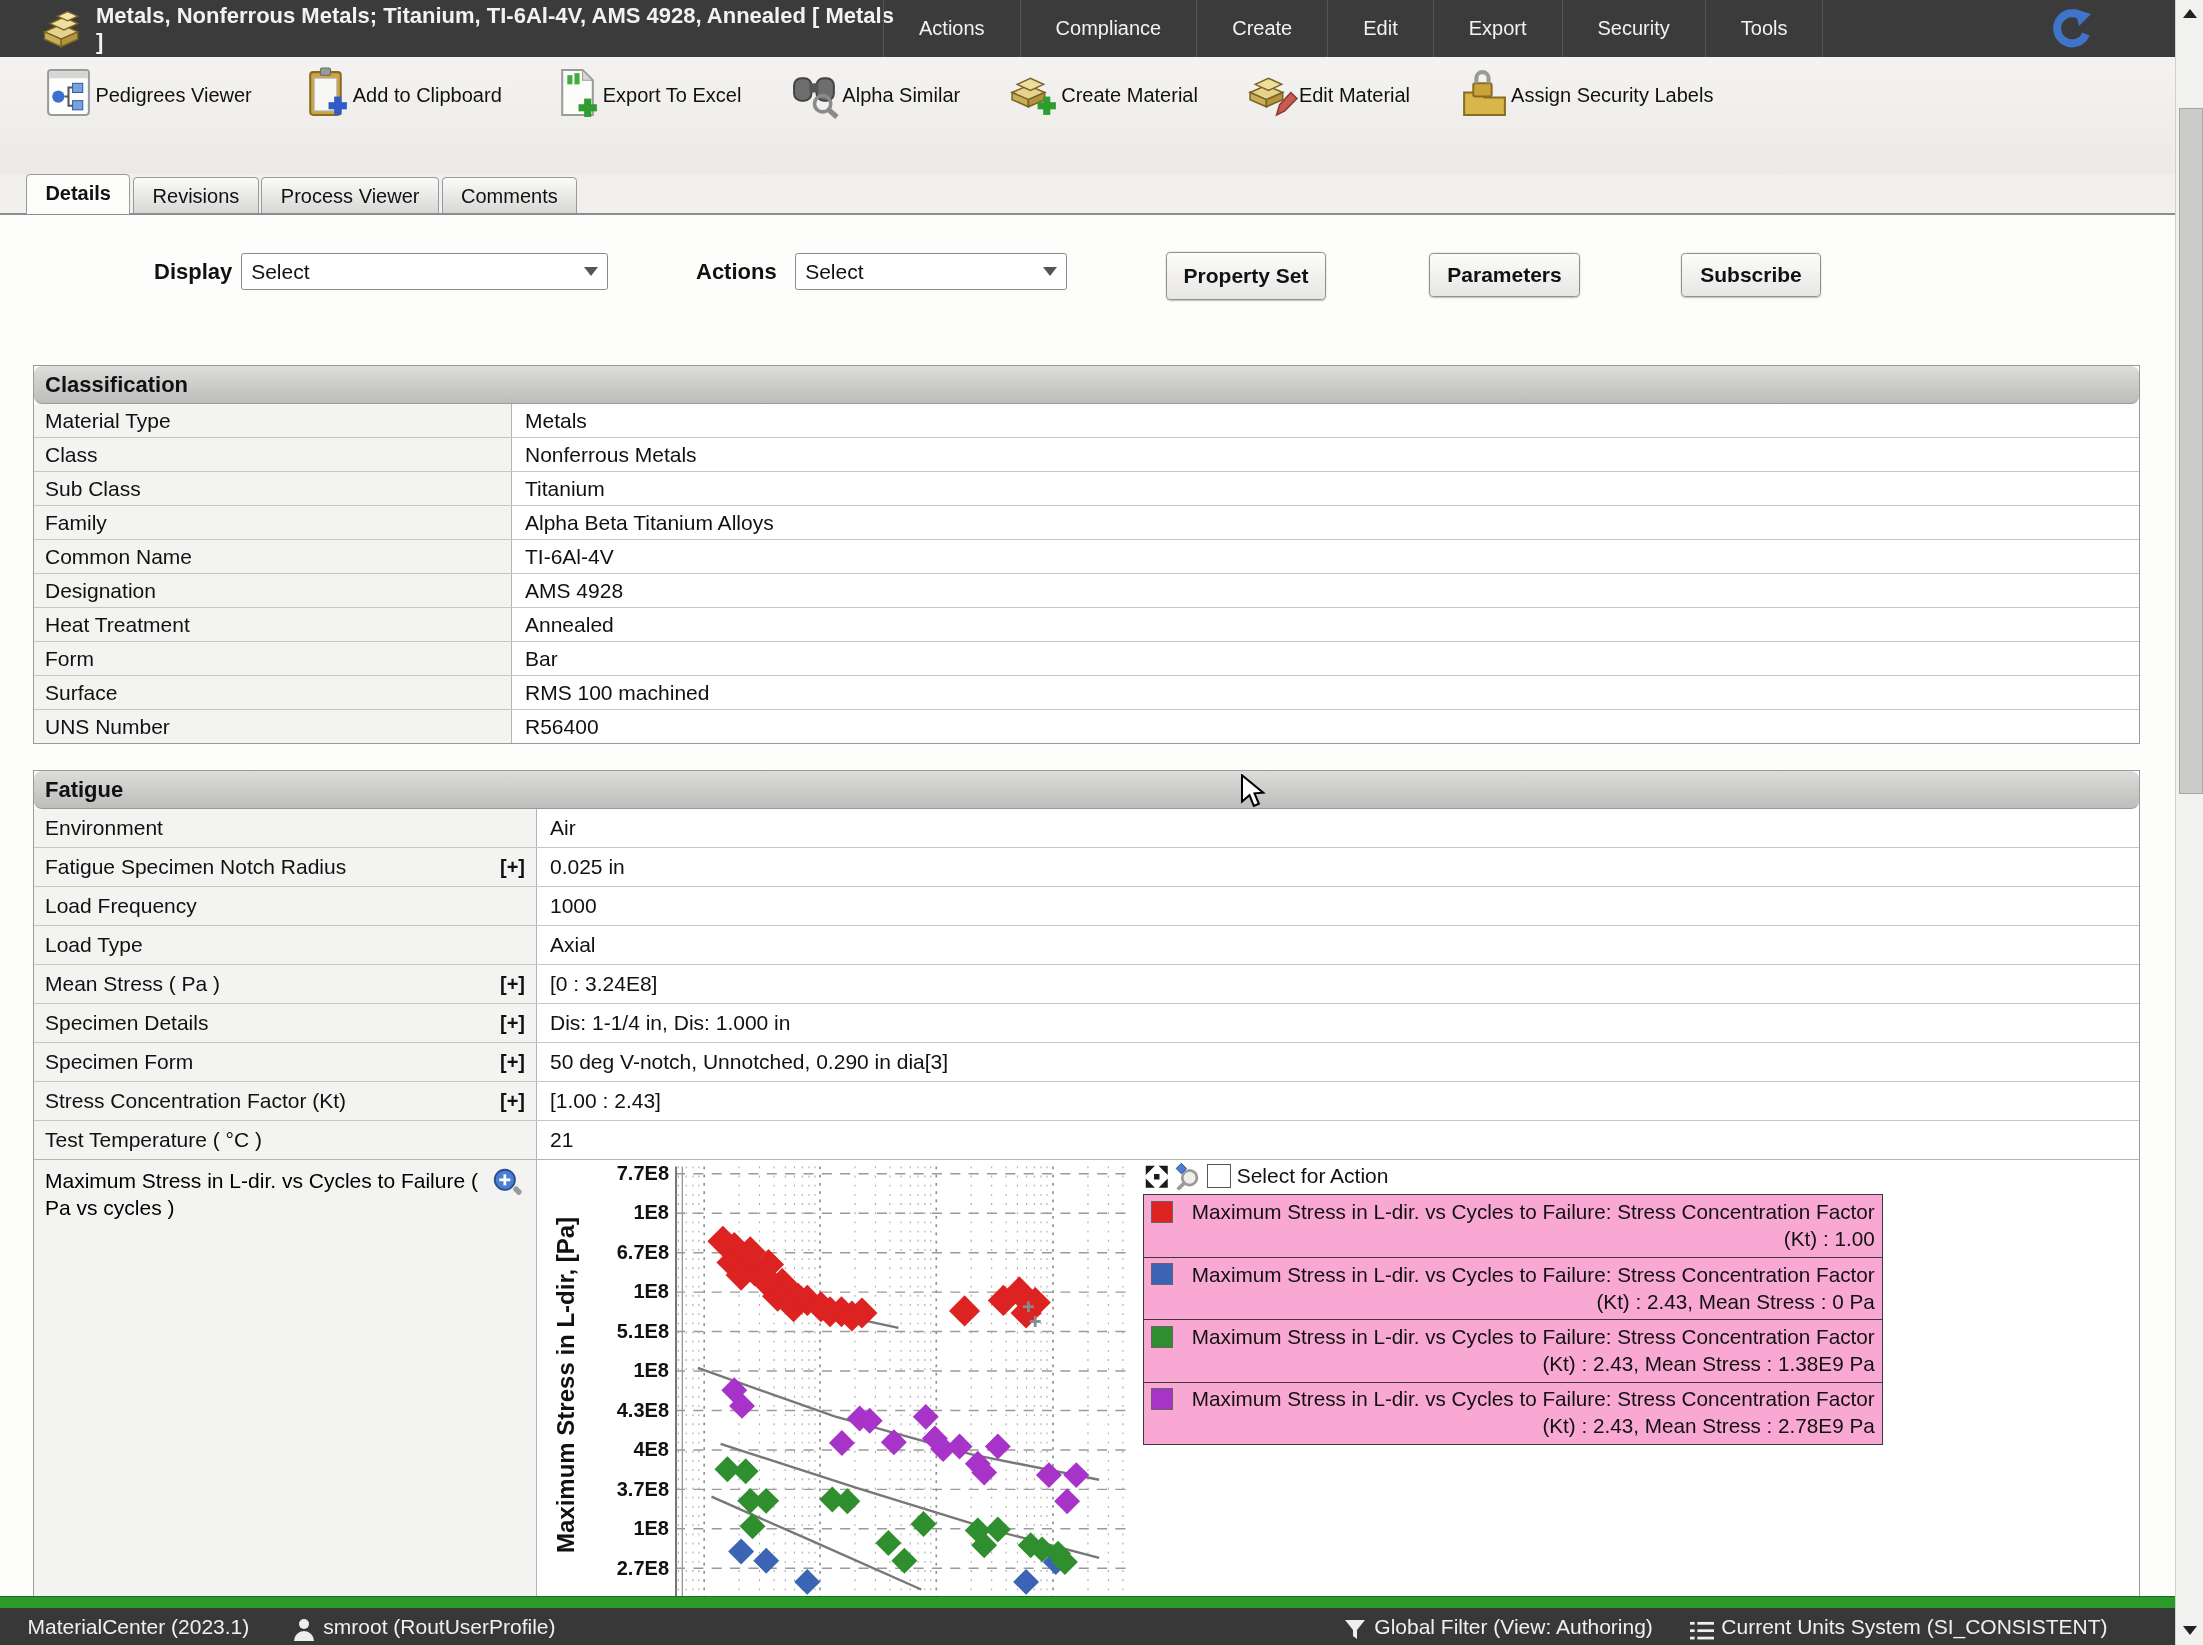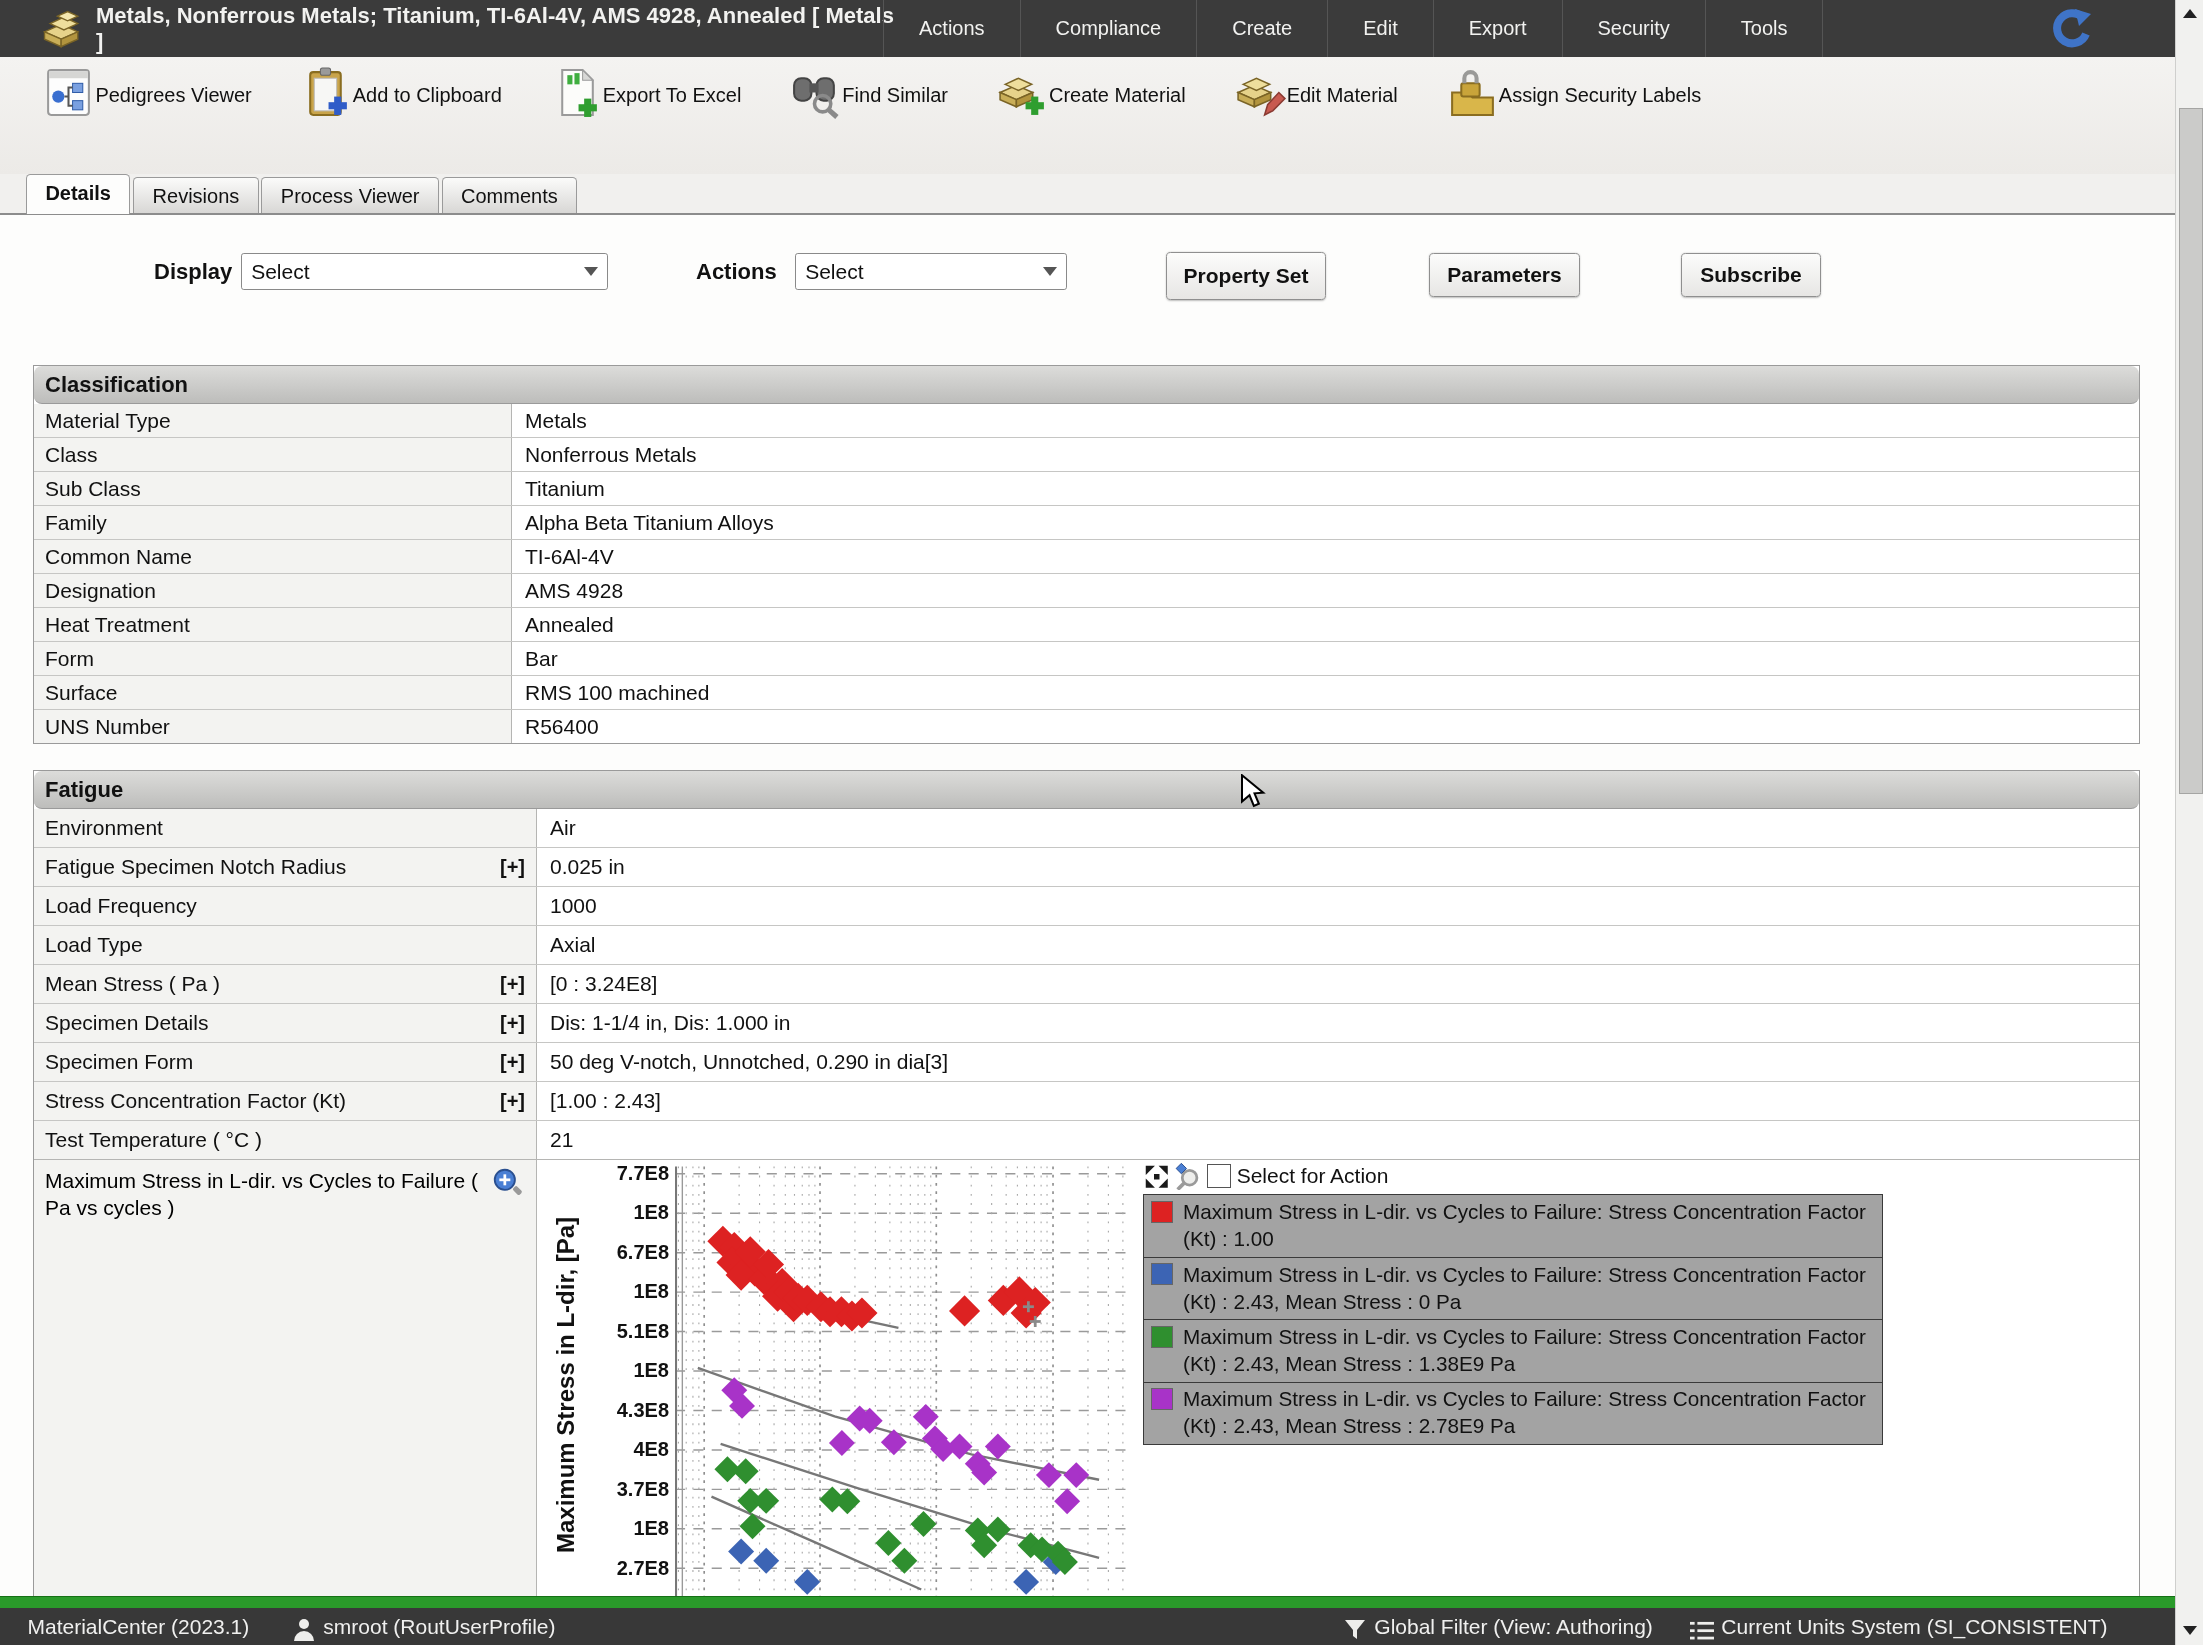--- a/index.html
+++ b/index.html
@@ -70,21 +70,21 @@
   .ytick{position:absolute;left:48px;width:84px;height:26px;line-height:26px;text-align:right;
     font-size:20px;font-weight:bold;color:#111;}
   #plot{position:absolute;left:138px;top:5.5px;}
 
   
   #legend{position:absolute;left:606px;top:1.8px;width:740px;}
   #legend-header{display:flex;align-items:center;height:29px;}
   #legend-header .hicon{width:27.5px;height:27.5px;margin-right:3.7px;}
   #select-action-box{width:22px;height:22px;background:#fff;border:1.8px solid #555;margin:0 5.5px 0 1.8px;}
   #select-action-label{font-size:21px;color:#111;}
-  #legend-box{margin-top:3.7px;border:1.8px solid #3a3a3a;background:#a3a3a3;}
+  #legend-box{margin-top:3.7px;border:1.8px solid #3a3a3a;background:#f9a8d4;text-align:right;}
   .legend-entry{position:relative;border-top:0.9px solid #3a3a3a;padding:2.8px 7.3px 4.6px 39px;
     font-size:20.7px;line-height:27px;color:#111;}
   .legend-entry:first-child{border-top:none;}
   .legend-swatch{position:absolute;left:7.3px;top:5.5px;width:20px;height:20px;border:0.9px solid #666;}
 
   
   #green-strip{position:absolute;left:0;top:1596px;width:2175px;height:12px;background:#2a9a2a;
     border-top:1.8px solid #157015;box-sizing:border-box;}
   #statusbar{position:absolute;left:0;top:1608px;width:2175px;height:38px;background:#383838;
     color:#f0f0ef;font-size:21px;}
@@ -172,21 +172,21 @@
         <span class="tlabel">Export To Excel</span>
       </div>
       <div class="tool-item">
         <span class="ticon"><svg viewBox="0 0 52 52">
             <rect x="5" y="12" width="17" height="22" rx="7" fill="#6e6e6e" stroke="#444444" stroke-width="2"></rect>
             <rect x="27" y="12" width="17" height="22" rx="7" fill="#6e6e6e" stroke="#444444" stroke-width="2"></rect>
             <rect x="20" y="17" width="9" height="9" fill="#555555"></rect>
             <circle cx="33" cy="37" r="8" fill="none" stroke="#8a8a8a" stroke-width="3.5"></circle>
             <line x1="39" y1="43" x2="47" y2="50" stroke="#8a8a8a" stroke-width="5"></line>
           </svg></span>
-        <span class="tlabel">Find Similar</span>
+        <span class="tlabel">Alpha Similar</span>
       </div>
       <div class="tool-item">
         <span class="ticon"><svg viewBox="0 0 52 52">
             <g stroke="#7a6426" stroke-width="1.5">
               <polygon points="4,26 20,19 36,26 20,33" fill="#e6d28a"></polygon>
               <polygon points="4,26 4,33 20,40 20,33" fill="#c9ae58"></polygon>
               <polygon points="36,26 36,33 20,40 20,33" fill="#b2943e"></polygon>
               <polygon points="9,18 22,12 35,18 22,24" fill="#eede9c"></polygon>
             </g>
             <g stroke="#2f9e2f" stroke-width="7">

